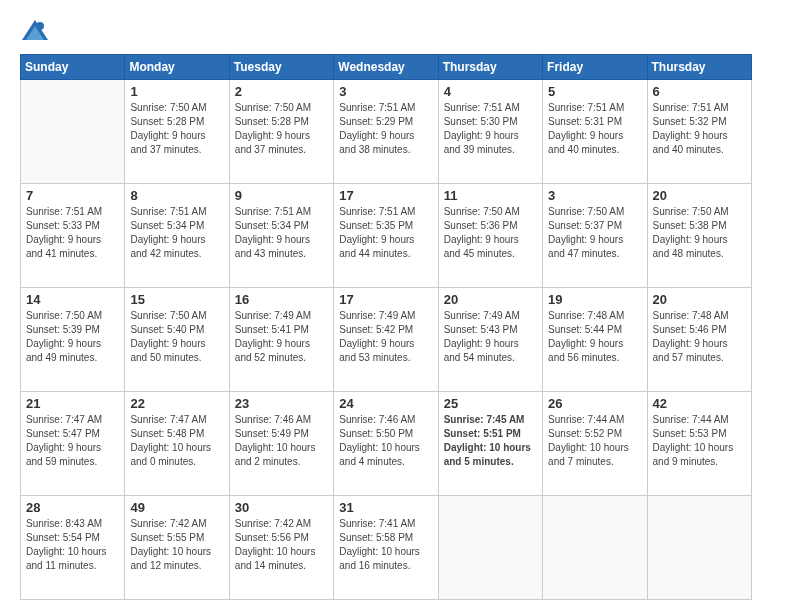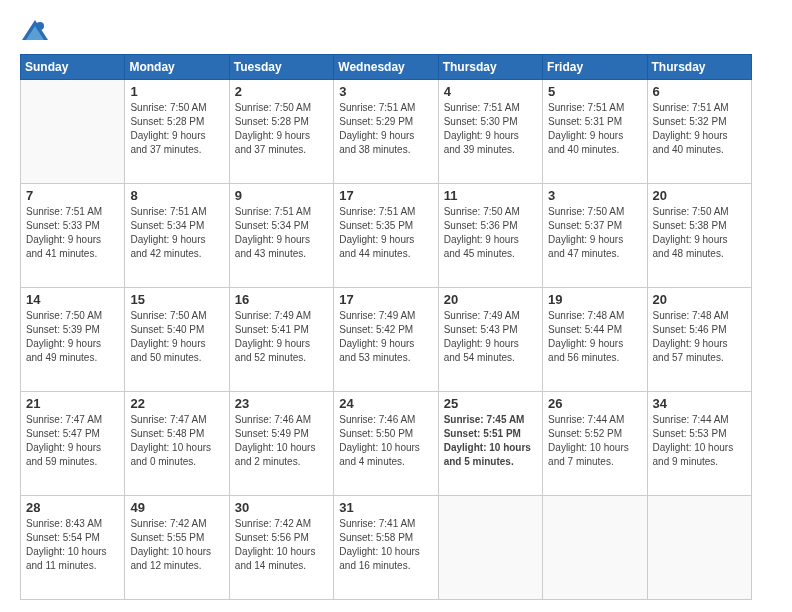--- a/index.html
+++ b/index.html
@@ -319,21 +319,21 @@
 and 5 minutes.</div>
           </td>
           <td>
             <span class="day-num">26</span>
             <div class="day-info" style="white-space: pre-line;">Sunrise: 7:44 AM
 Sunset: 5:52 PM
 Daylight: 10 hours
 and 7 minutes.</div>
           </td>
           <td>
-            <span class="day-num">34</span>
+            <span class="day-num">42</span>
             <div class="day-info" style="white-space: pre-line;">Sunrise: 7:44 AM
 Sunset: 5:53 PM
 Daylight: 10 hours
 and 9 minutes.</div>
           </td>
         </tr>
         <tr>
           <td>
             <span class="day-num">28</span>
             <div class="day-info" style="white-space: pre-line;">Sunrise: 8:43 AM

